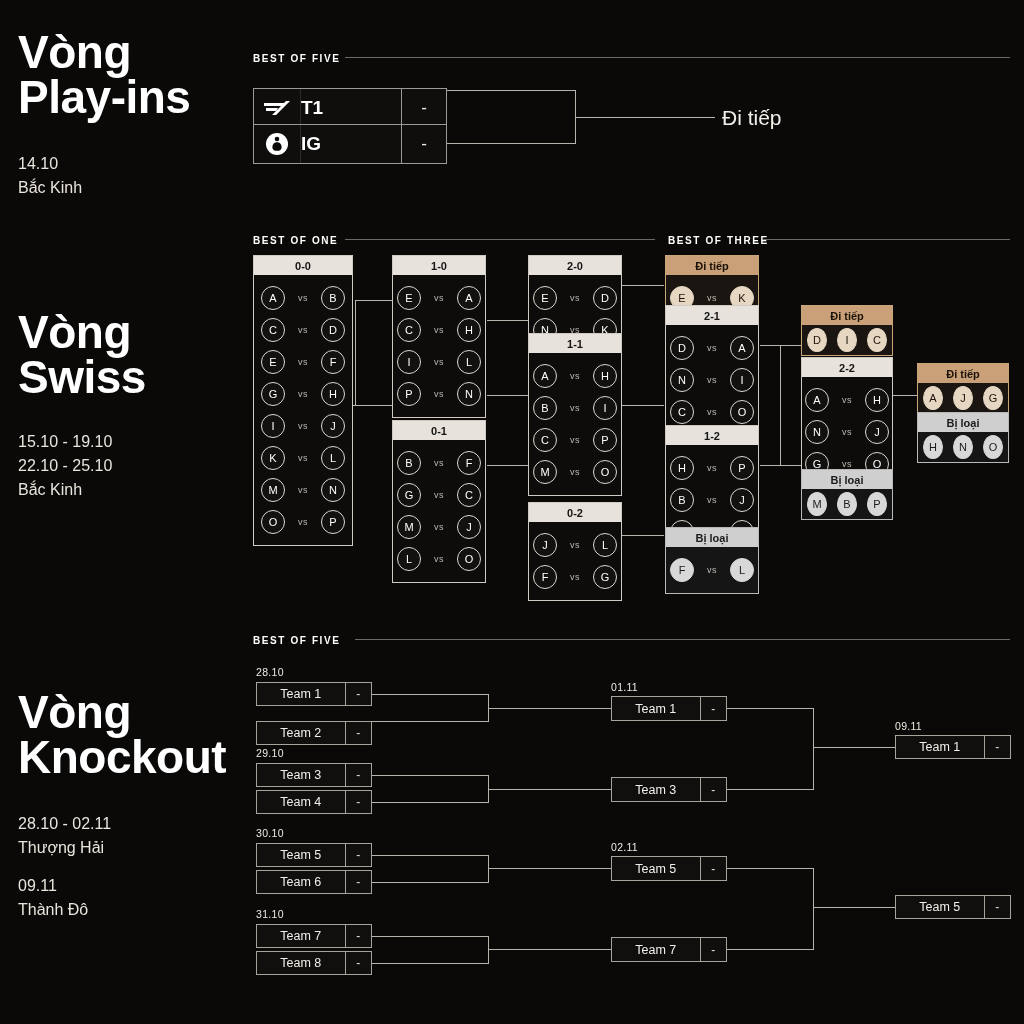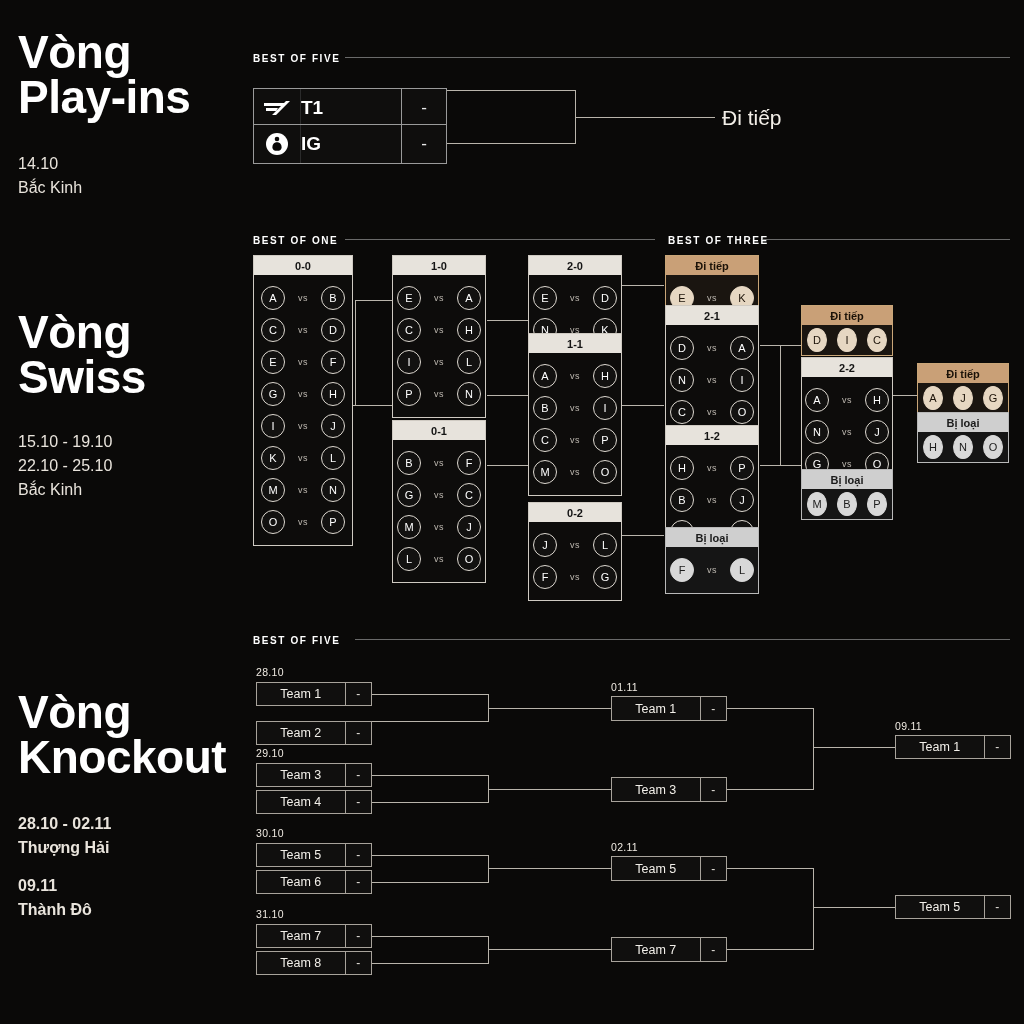--- a/index.html
+++ b/index.html
@@ -405,21 +405,21 @@
       <span class="team-bub">H</span>
       <span class="team-bub">N</span>
       <span class="team-bub">O</span>
     </div>
   </div>
 
   <div class="sect-title" style="left:18px;top:690px;font-size:46px;">
     <span class="l1">Vòng</span>
     <span class="l2">Knockout</span>
   </div>
-  <div class="sect-meta" style="left:18px;top:812px;font-weight:bold;">
+  <div class="sect-meta" style="left:18px;top:812px;">
     <div>28.10 - 02.11</div>
     <div>Thượng Hải</div>
     <div style="height:14px;"></div>
     <div>09.11</div>
     <div>Thành Đô</div>
   </div>
 
   <div class="bo-label" style="left:253px;top:635px;">BEST OF FIVE</div>
   <div class="rule" style="left:355px;top:639px;width:655px;"></div>
 

